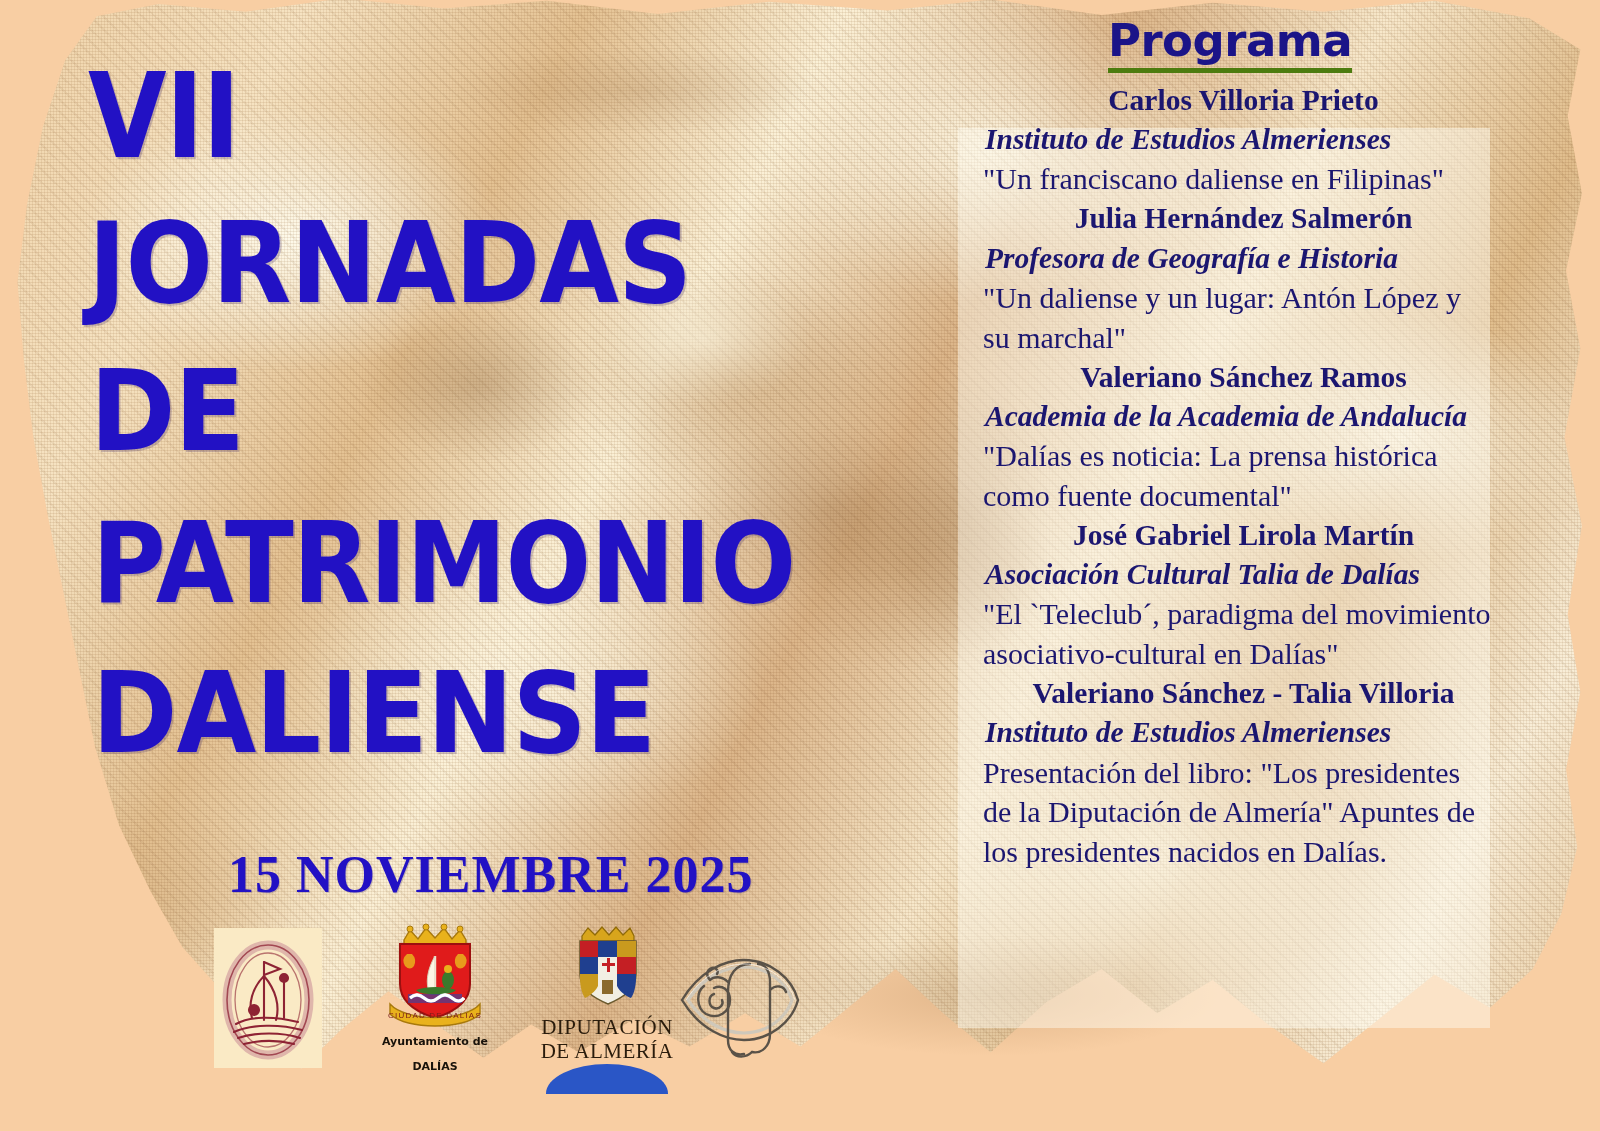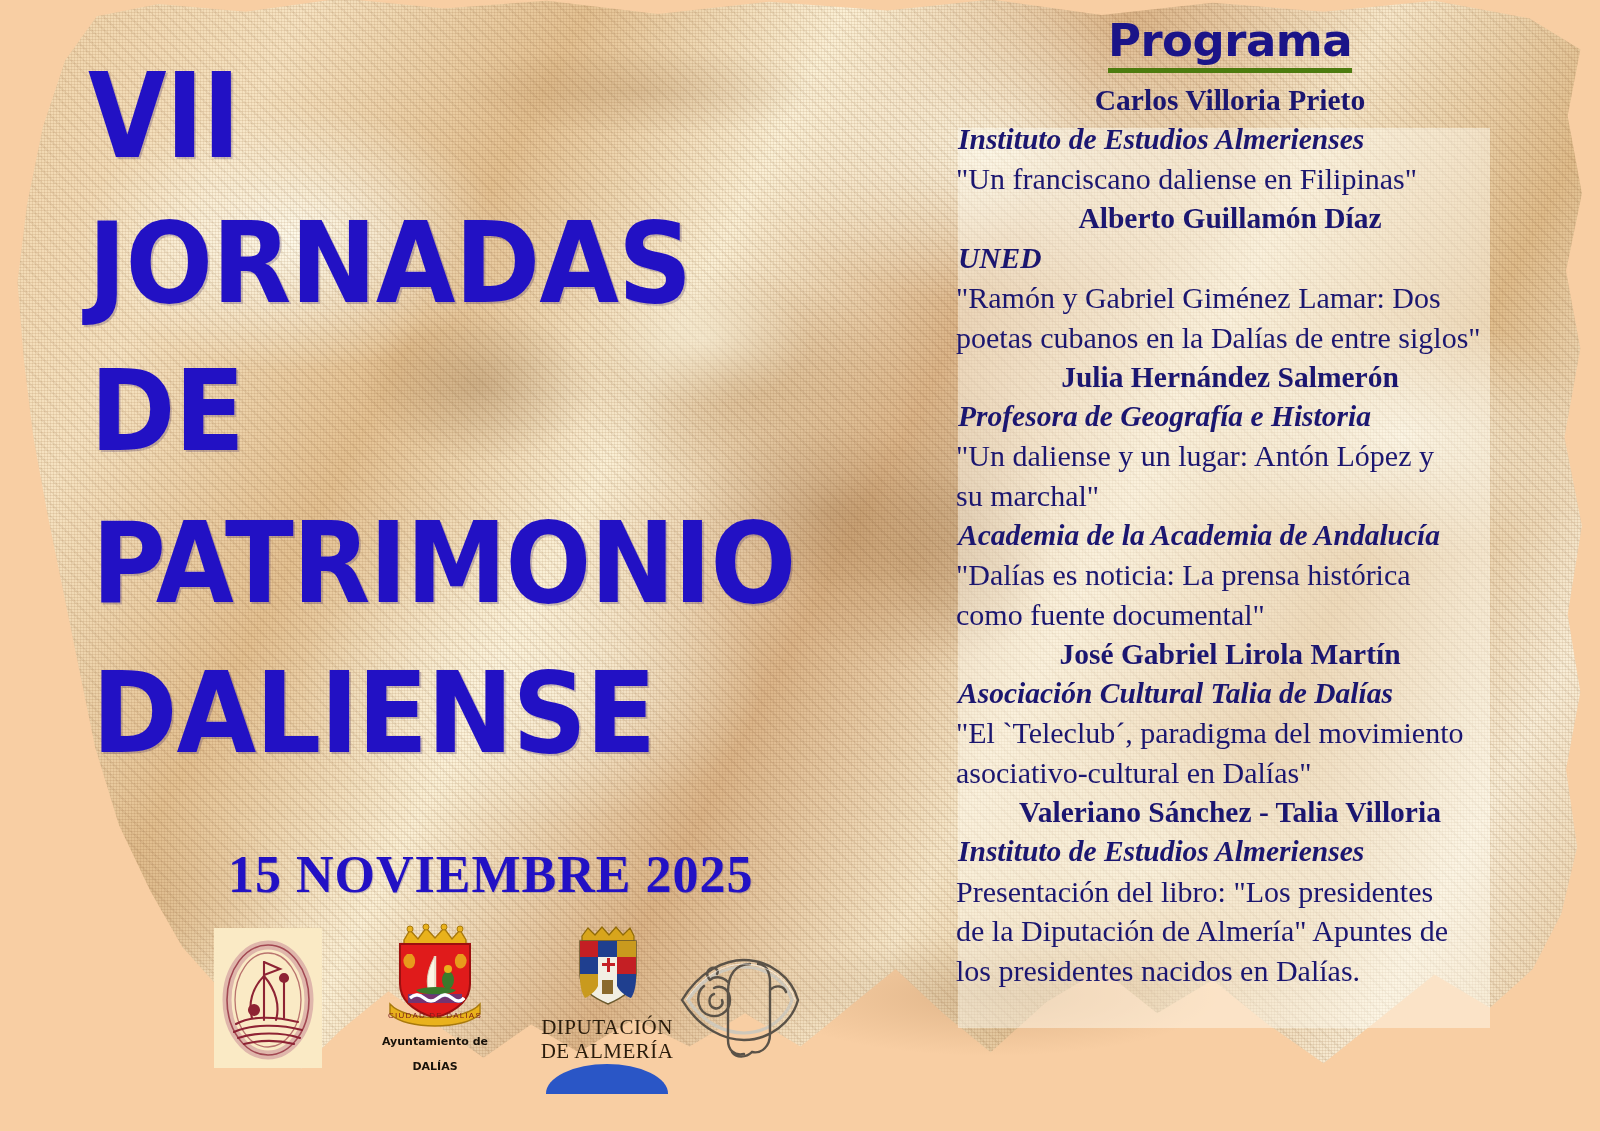--- a/index.html
+++ b/index.html
@@ -150,21 +150,21 @@
     font-size:45px;
     letter-spacing:-.5px;
     color:#1b1488;
     padding-bottom:2px;
     margin:0 0 12px 0;
   }
   #programa-heading span{
     border-bottom:5px solid #4d7c0f;
     padding-bottom:1px;
   }
-  .talk{margin:0 0 0 0;}
+  .talk{margin:0 0 0 0;padding-left:27px;}
   .speaker{
     text-align:center;
     font-family:"Liberation Serif", serif;
     font-weight:700;
     font-size:29.5px;
     color:#1b1670;
     line-height:1.33;
     white-space:nowrap;
   }
   .affil{
@@ -311,35 +311,30 @@
   <div id="programme">
 
     <h1 id="programa-heading"><span>Programa</span></h1>
 
     <div class="talk">
       <div class="speaker">Carlos Villoria Prieto</div>
       <div class="affil">Instituto de Estudios Almerienses</div>
       <div class="talk-title">"Un franciscano daliense en Filipinas"</div>
     </div>
 
-    <div class="talk">
-      <div class="speaker">Alberto Guillamón Díaz</div>
-      <div class="affil">UNED</div>
-      <div class="talk-title">"Ramón y Gabriel Giménez Lamar: Dos</div>
-      <div class="talk-title">poetas cubanos en la Dalías de entre siglos"</div>
-    </div>
 
     <div class="talk">
       <div class="speaker">Julia Hernández Salmerón</div>
       <div class="affil">Profesora de Geografía e Historia</div>
       <div class="talk-title">"Un daliense y un lugar: Antón López y</div>
       <div class="talk-title"> su marchal"</div>
     </div>
 
     <div class="talk">
+      <div class="speaker">Valeriano Sánchez Ramos</div>
       <div class="affil">Academia de la Academia de Andalucía</div>
       <div class="talk-title">"Dalías es noticia: La prensa histórica</div>
       <div class="talk-title">como fuente documental"</div>
     </div>
 
     <div class="talk">
       <div class="speaker">José Gabriel Lirola Martín</div>
       <div class="affil">Asociación Cultural Talia de Dalías</div>
       <div class="talk-title">"El `Teleclub´, paradigma del movimiento</div>
       <div class="talk-title">asociativo-cultural en Dalías"</div>

